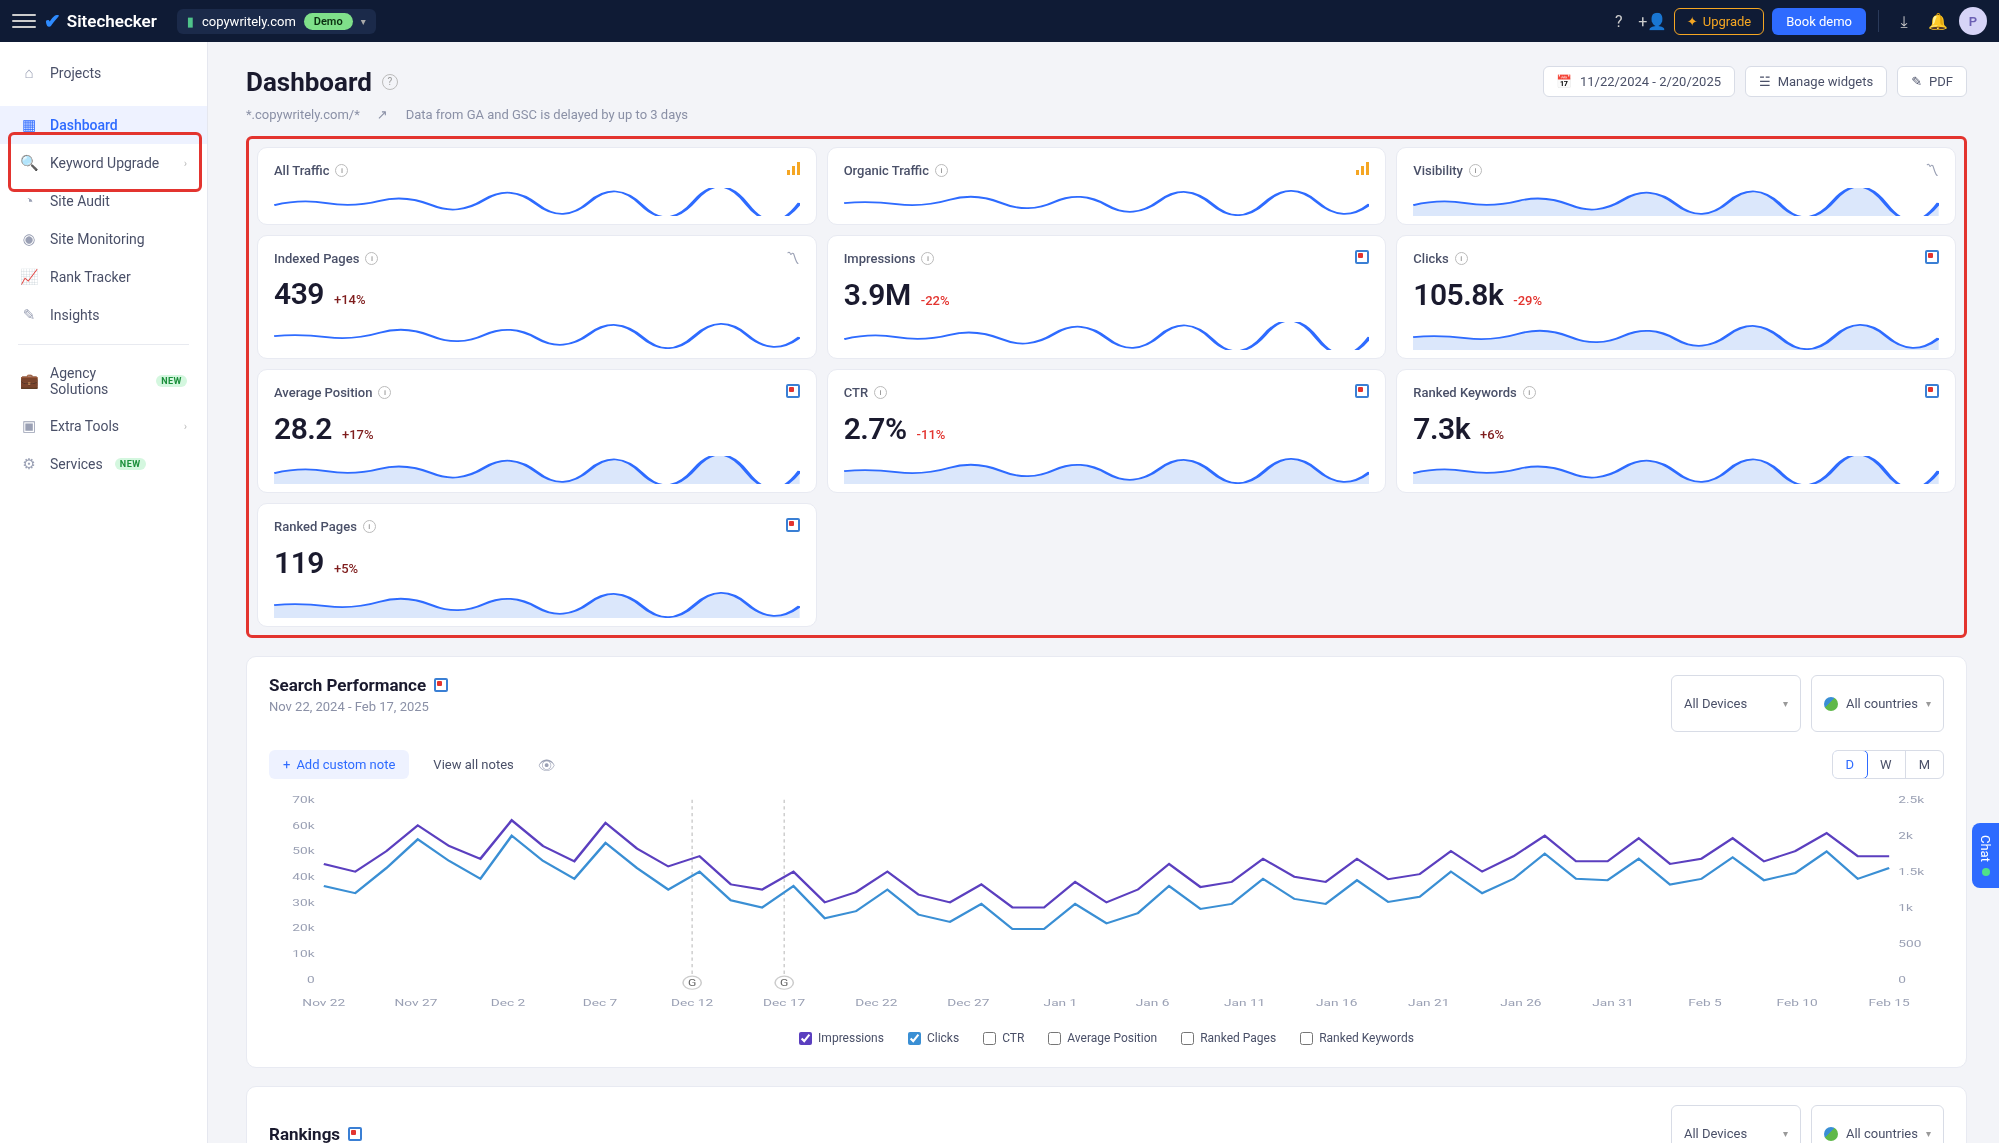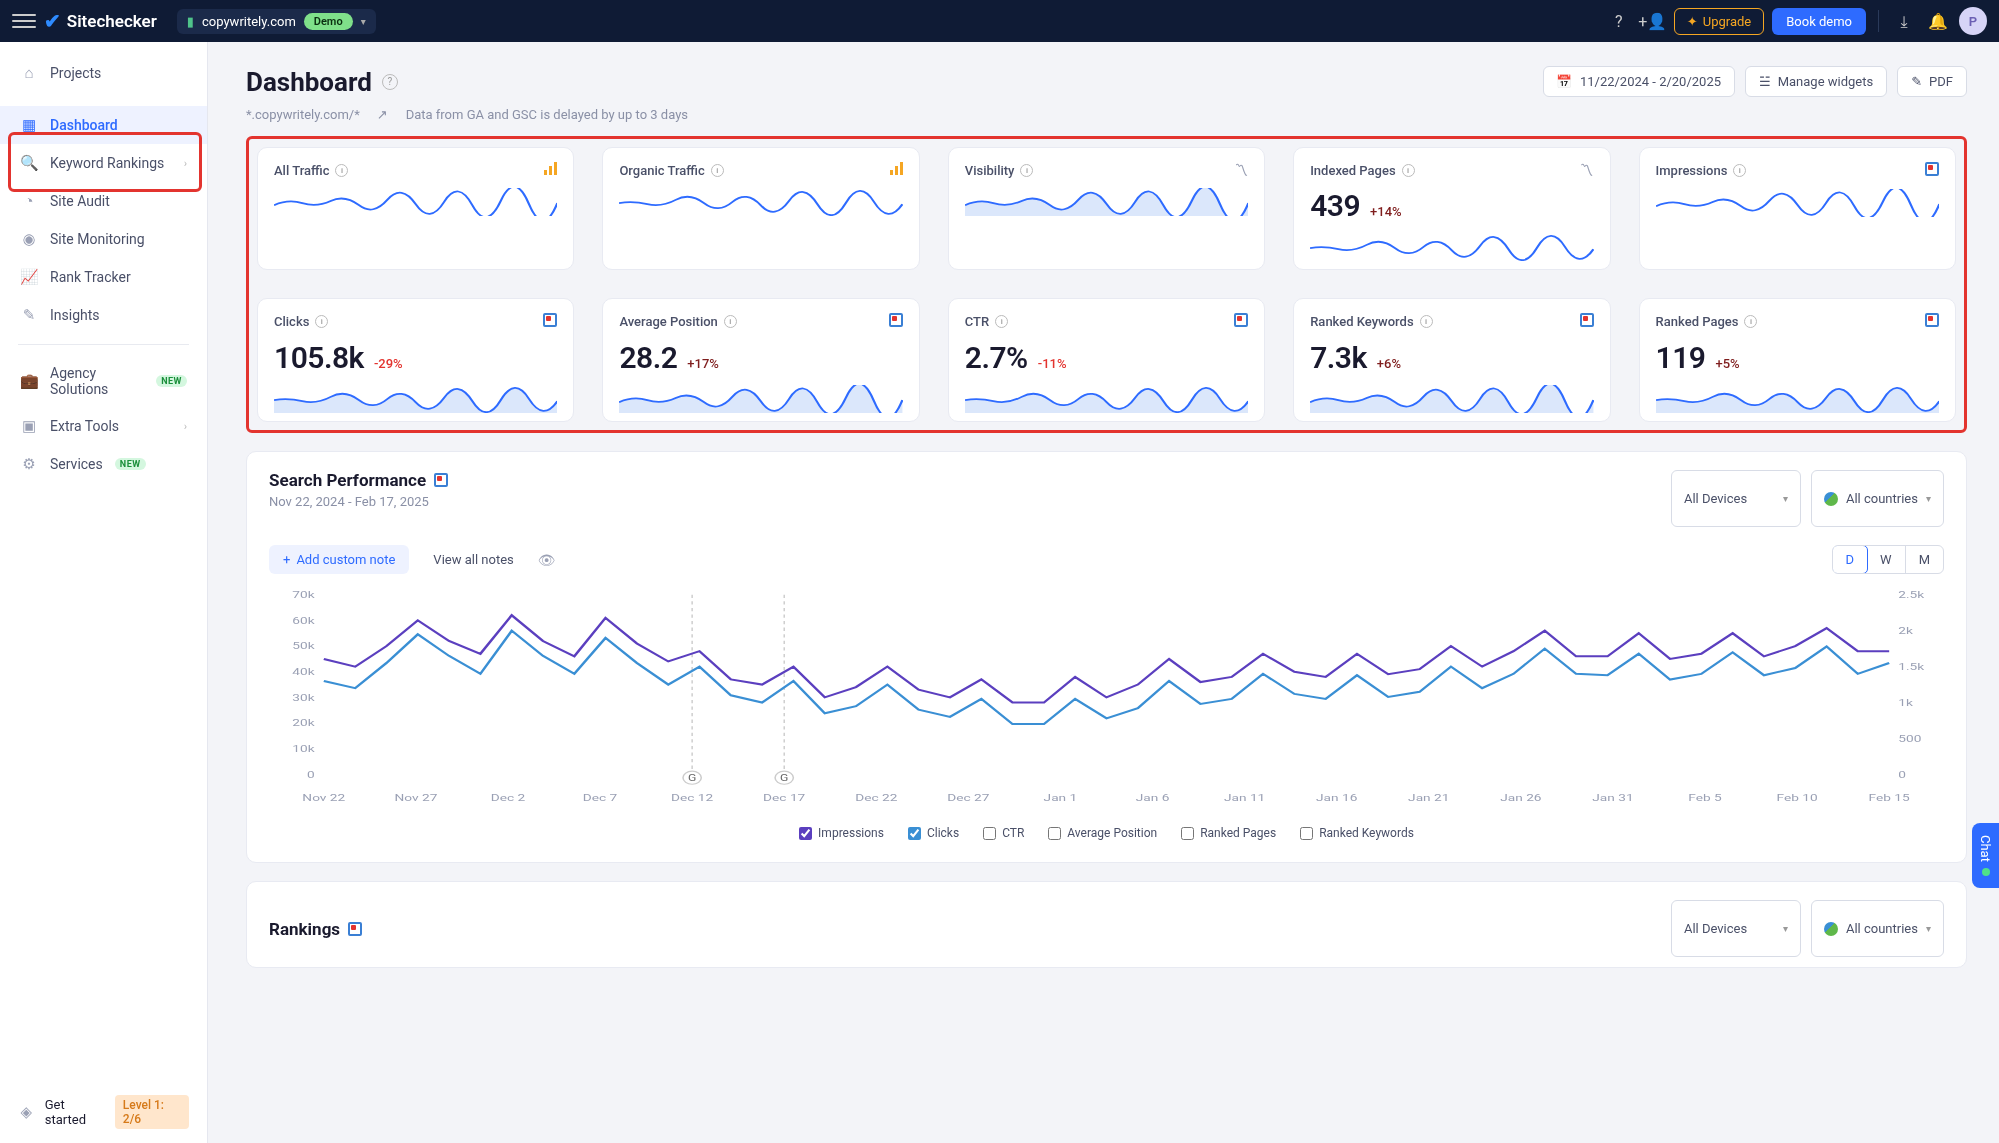--- a/index.html
+++ b/index.html
@@ -35,21 +35,21 @@
 .main { flex:1; padding:24px 32px 40px 38px; }
 .page-header { display:flex; align-items:center; gap:10px; }
 .page-title { font-size:26px; font-weight:700; }
 .info-ico { width:16px; height:16px; border:1.5px solid #bbb; border-radius:50%; display:inline-flex; align-items:center; justify-content:center; font-size:10px; color:#999; }
 .header-actions { margin-left:auto; display:flex; gap:10px; }
 .hbtn { background:#fff; border:1px solid #d8dce6; border-radius:6px; padding:7px 13px; font-size:13px; color:#4a5068; display:flex; align-items:center; gap:7px; cursor:pointer; }
 .subheader { display:flex; align-items:center; gap:18px; margin-top:10px; font-size:13px; color:#8a90a6; }
 .sub-link { display:flex; align-items:center; gap:17px; }
 
 .tiles-wrap { border:3px solid #e3342f; border-radius:6px; padding:8px; margin-top:14px; }
-.tiles-grid { display:grid; grid-template-columns:repeat(5,1fr); gap:28px; }
+.tiles-grid { display:grid; grid-template-columns:repeat(3,1fr); gap:10px; }
 .tile { background:#fff; border:1px solid #e8eaf2; border-radius:10px; padding:14px 16px 8px; }
 .tile-head { display:flex; align-items:center; gap:6px; font-size:13px; color:#4a5068; font-weight:500; }
 .tile-head .corner-ico { margin-left:auto; font-size:13px; }
 .tile-val-row { display:flex; align-items:baseline; gap:10px; margin-top:10px; }
 .tile-val { font-size:30px; font-weight:600; color:#1a1a2e; letter-spacing:-.5px; }
 .delta-neg { color:#e3342f; font-size:13px; font-weight:500; }
 .delta-pos { color:#7f1d1d; font-size:13px; font-weight:500; }
 .spark { height:28px; margin-top:10px; }
 .spark svg { width:100%; height:100%; }
 
@@ -130,21 +130,21 @@
         <span class="nav-ico">⌂</span>
         <span>Projects</span>
       </div>
     <div style="height:14px"></div>
     <div class="nav-item active">
         <span class="nav-ico">▦</span>
         <span>Dashboard</span>
       </div>
     <div class="nav-item">
         <span class="nav-ico">🔍</span>
-        <span>Keyword Rankings</span>
+        <span>Keyword Upgrade</span>
         <span class="nav-chev">›</span>
       </div>
     <div class="nav-item">
         <span class="nav-ico">◔</span>
         <span>Site Audit</span>
       </div>
     <div class="nav-item">
         <span class="nav-ico">◉</span>
         <span>Site Monitoring</span>
       </div>
@@ -271,20 +271,24 @@
 
         <path d="M0,14 Q10,12 20,15 T40,11 T60,14 T80,13 T100,16 T120,12 T140,15 T160,14 T180,13 T200,15" fill="none" stroke="#2e6bff" stroke-width="1.6"></path>
       </svg>
     </div>
           </div>
           <div class="tile">
     <div class="tile-head">
       <span>Impressions</span>
       <span class="info-ico" style="width:13px;height:13px;font-size:8px">i</span>
       <span class="corner-ico"><span class="gsc-ico"></span></span>
+    </div>
+    <div class="tile-val-row">
+      <span class="tile-val">3.9M</span>
+      <span class="delta-neg">-22%</span>
     </div>
     <div class="spark">
       <svg viewBox="0 0 200 26" preserveAspectRatio="none">
 
         <path d="M0,16 Q10,10 20,14 T40,12 T60,16 T80,11 T100,15 T120,13 T140,16 T160,12 T180,15 T200,14" fill="none" stroke="#2e6bff" stroke-width="1.6"></path>
       </svg>
     </div>
           </div>
           <div class="tile">
     <div class="tile-head">

